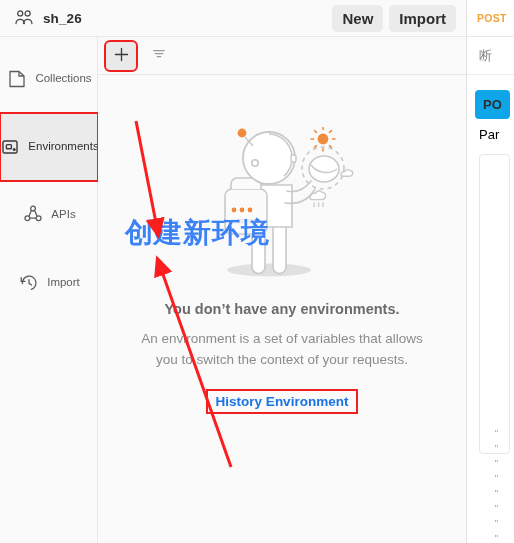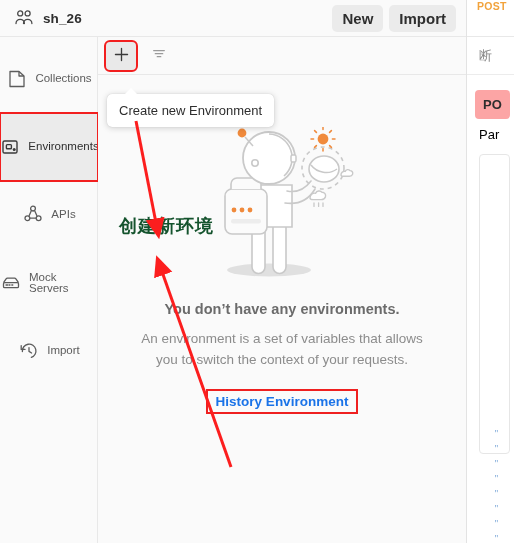--- a/index.html
+++ b/index.html
@@ -151,56 +151,56 @@
   }
 
   
   .anno {
     position: absolute; left: 0; top: 0;
     width: 514px; height: 543px;
     pointer-events: none; z-index: 40;
   }
   .cn-text {
     position: absolute;
-    left: 119px; top: 214px;
-    font-size: 18px; font-weight: bold;
-    color: #14532d;
+    left: 125px; top: 214px;
+    font-size: 28px; font-weight: bold;
+    color: #3b82f6;
     font-family: "DejaVu Sans", sans-serif;
     letter-spacing: 1px;
     white-space: nowrap;
   }
 
   
   .rightpane {
     position: absolute; left: 466px; top: 0;
     width: 48px; height: 543px;
     background: #ffffff;
     border-left: 1px solid #e3e3e3;
     overflow: hidden;
   }
   .rp-tabrow {
     height: 37px; border-bottom: 1px solid #e8e8e8;
-    display: flex; align-items: flex-start;
+    display: flex; align-items: center;
     padding-left: 10px;
   }
   .rp-method {
     font-size: 10.5px; font-weight: bold; color: #f2a33c;
     letter-spacing: 0.3px;
   }
   .rp-breadcrumb {
     height: 38px; border-bottom: 1px solid #ececec;
     display: flex; align-items: center; padding-left: 12px;
   }
   .rp-bc-text { font-size: 13px; color: #8a8a8a; white-space: nowrap; }
   .rp-urlrow {
     height: 46px; display: flex; align-items: center;
     padding: 0 8px; margin-top: 6px;
   }
   .rp-verb-box {
-    background: #fca5a5; border-radius: 4px;
+    background: #0ea5e9; border-radius: 4px;
     padding: 7px 8px; font-size: 13px; font-weight: bold; color: #2e2e2e;
     white-space: nowrap;
   }
   .rp-params {
     padding-left: 12px; font-size: 13px; color: #000000;
     white-space: nowrap;
   }
   .rp-box {
     margin: 12px 4px 0 12px;
     border: 1px solid #e6e6e6;
@@ -268,30 +268,20 @@
         <svg viewBox="0 0 22 22" width="22" height="22">
           <circle cx="11" cy="4.6" r="2.4" fill="none" stroke="#5c5c5c" stroke-width="1.3"></circle>
           <circle cx="5.4" cy="14.2" r="2.4" fill="none" stroke="#5c5c5c" stroke-width="1.3"></circle>
           <circle cx="16.6" cy="14.2" r="2.4" fill="none" stroke="#5c5c5c" stroke-width="1.3"></circle>
           <path d="M9.3 6.7L7 11.9M12.7 6.7L15 11.9M7.9 14.2h6.2" fill="none" stroke="#5c5c5c" stroke-width="1.3"></path>
         </svg>
       </span>
       <span class="ri-label">APIs</span>
     </div>
 
-    <div class="rail-item">
-      <span class="rail-icon">
-        <svg viewBox="0 0 22 22" width="22" height="22">
-          <path d="M3.5 10.6l2.6-3.7a1.6 1.6 0 011.3-.7h7.2c.5 0 1 .26 1.3.7l2.6 3.7" fill="none" stroke="#5c5c5c" stroke-width="1.3" stroke-linejoin="round"></path>
-          <rect x="3.5" y="10.6" width="15" height="5" rx="1.2" fill="none" stroke="#5c5c5c" stroke-width="1.3"></rect>
-          <path d="M6 13h1.6M9 13h1M11.8 13h1" stroke="#5c5c5c" stroke-width="1.3" stroke-linecap="round"></path>
-        </svg>
-      </span>
-      <span class="ri-label">Mock Servers</span>
-    </div>
 
 
     <div class="rail-item">
       <span class="rail-icon">
         <svg viewBox="0 0 22 22" width="22" height="22">
           <path d="M4.6 9.2A6.8 6.8 0 1111 17.8" fill="none" stroke="#5c5c5c" stroke-width="1.3" stroke-linecap="round" transform="rotate(-20 11 11)"></path>
           <path d="M3.2 5.6v3.8h3.8" fill="none" stroke="#5c5c5c" stroke-width="1.3" stroke-linejoin="round" stroke-linecap="round"></path>
           <path d="M11 7.6v3.8l2.6 1.6" fill="none" stroke="#5c5c5c" stroke-width="1.3" stroke-linecap="round" stroke-linejoin="round"></path>
         </svg>
       </span>
@@ -311,23 +301,20 @@
       </button>
       <button class="tool-btn">
         <span>
           <svg viewBox="0 0 18 18" width="16" height="16">
             <path d="M3 5.2h12M4.8 8.6h8.4M7 12h4" stroke="#9a9a9a" stroke-width="1.4" stroke-linecap="round"></path>
           </svg>
         </span>
       </button>
     </div>
 
-    <div class="tooltip">
-      <span>Create new Environment</span>
-    </div>
 
     <div class="empty">
       <span class="illus">
         <svg viewBox="0 0 150 152" width="150" height="152">
 
           <ellipse cx="62" cy="143" rx="42" ry="6.5" fill="#e0e0e0"></ellipse>
 
           <path d="M45 96h13v44a6.5 6.5 0 01-13 0z" fill="#fff" stroke="#c9c9c9" stroke-width="1.6" stroke-linejoin="round"></path>
           <path d="M66 96h13v44a6.5 6.5 0 01-13 0z" fill="#fff" stroke="#c9c9c9" stroke-width="1.6" stroke-linejoin="round"></path>
 

